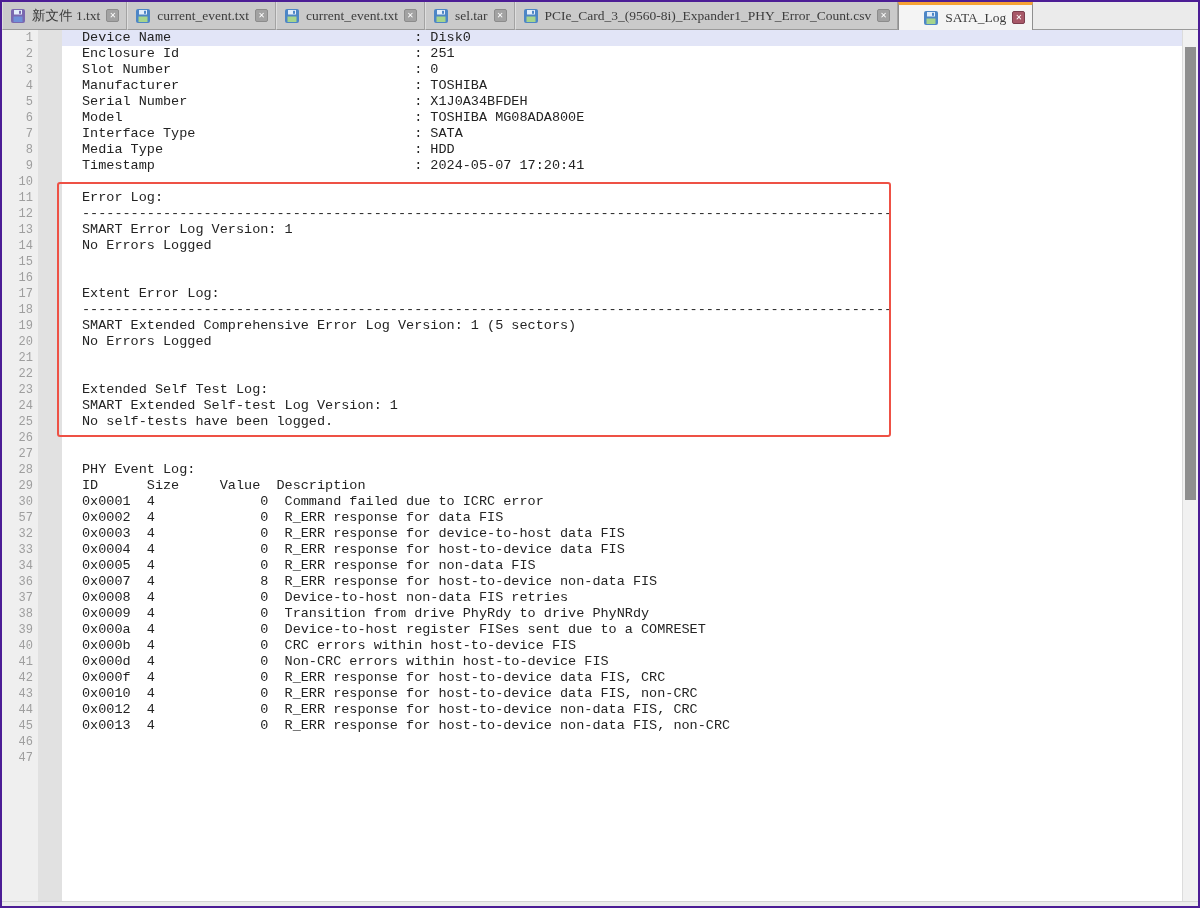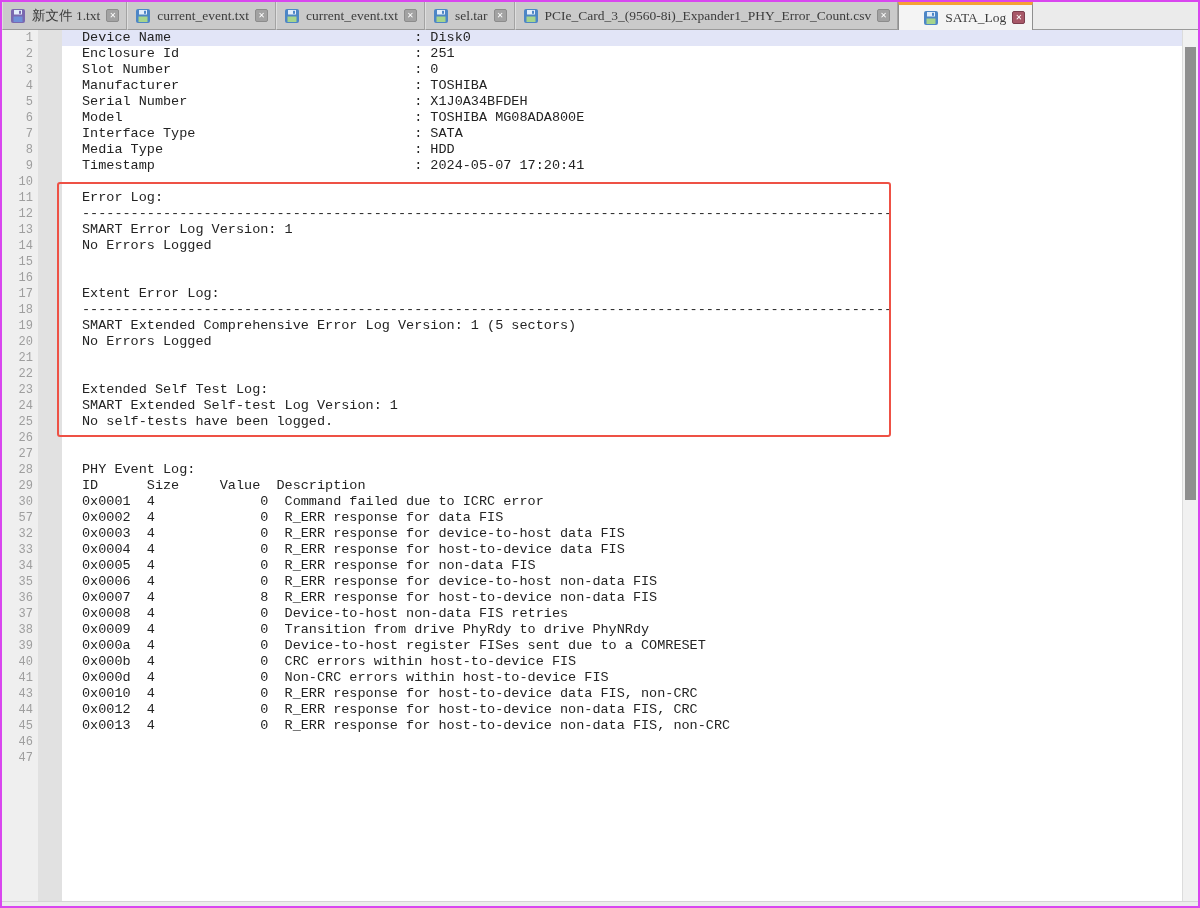--- a/index.html
+++ b/index.html
@@ -1,19 +1,19 @@
 <!DOCTYPE html>
 <html style="--accent-orange: #f5a235; --annotation-red: #ee5145; --current-line: #e2e5f7; --icon-blue: #4d86c6; --icon-green: #a6d48c; --icon-purple: #7a68b0; --icon-label-blue: #6f8fd8;"><head>
 <meta charset="utf-8">
 <style>
   html,body{margin:0;padding:0;background:#d8d8d8;}
   *{box-sizing:border-box;}
   .window{
     width:1200px;height:908px;
-    border:2px solid #d946ef;
+    border:2px solid #4c1d95;
     background:#ffffff;
     font-family:"Liberation Mono","DejaVu Sans Mono",monospace;
     display:flex;flex-direction:column;
     overflow:hidden;position:relative;
   }
   
   .tabbar{
     height:28px;flex:0 0 28px;
     display:flex;align-items:stretch;
     background:#c9c9c9;
@@ -340,25 +340,20 @@
     <span class="ln">33</span>
     <span class="fold"></span>
     <span class="code">0x0004  4             0  R_ERR response for host-to-device data FIS</span>
   </div>
         <div class="line">
     <span class="ln">34</span>
     <span class="fold"></span>
     <span class="code">0x0005  4             0  R_ERR response for non-data FIS</span>
   </div>
         <div class="line">
-    <span class="ln">35</span>
-    <span class="fold"></span>
-    <span class="code">0x0006  4             0  R_ERR response for device-to-host non-data FIS</span>
-  </div>
-        <div class="line">
     <span class="ln">36</span>
     <span class="fold"></span>
     <span class="code">0x0007  4             8  R_ERR response for host-to-device non-data FIS</span>
   </div>
         <div class="line">
     <span class="ln">37</span>
     <span class="fold"></span>
     <span class="code">0x0008  4             0  Device-to-host non-data FIS retries</span>
   </div>
         <div class="line">
@@ -373,20 +368,25 @@
   </div>
         <div class="line">
     <span class="ln">40</span>
     <span class="fold"></span>
     <span class="code">0x000b  4             0  CRC errors within host-to-device FIS</span>
   </div>
         <div class="line">
     <span class="ln">41</span>
     <span class="fold"></span>
     <span class="code">0x000d  4             0  Non-CRC errors within host-to-device FIS</span>
+  </div>
+        <div class="line">
+    <span class="ln">42</span>
+    <span class="fold"></span>
+    <span class="code">0x000f  4             0  R_ERR response for host-to-device data FIS, CRC</span>
   </div>
         <div class="line">
     <span class="ln">43</span>
     <span class="fold"></span>
     <span class="code">0x0010  4             0  R_ERR response for host-to-device data FIS, non-CRC</span>
   </div>
         <div class="line">
     <span class="ln">44</span>
     <span class="fold"></span>
     <span class="code">0x0012  4             0  R_ERR response for host-to-device non-data FIS, CRC</span>

